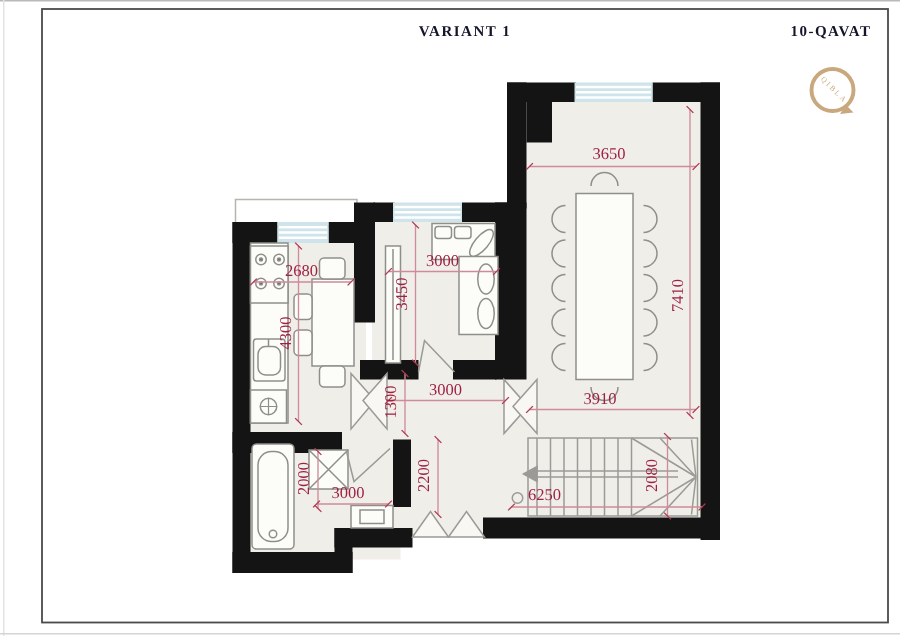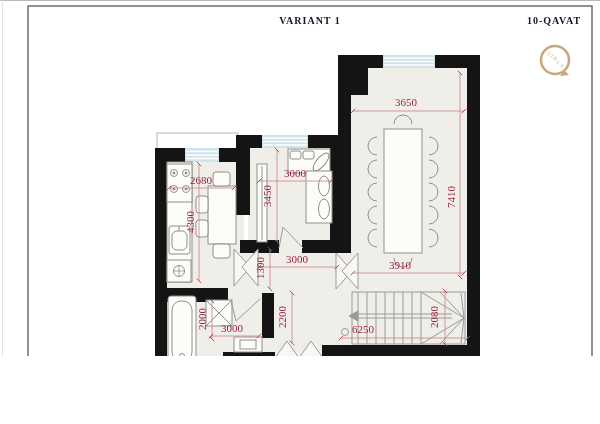--- a/index.html
+++ b/index.html
@@ -1,16 +1,16 @@
 <!DOCTYPE html>
 <html><head>
 <meta charset="utf-8">
 <style>
   html,body{margin:0;padding:0;background:#ffffff;}
-  .page{position:relative;width:600px;height:356px;background:#ffffff;overflow:hidden;
+  .page{position:relative;width:600px;height:424px;background:#ffffff;overflow:hidden;
         font-family:"Liberation Serif", serif;}
   svg{display:block}
   text{font-family:"Liberation Serif", serif;}
   .hdr{fill:#14142a;font-size:10px;letter-spacing:1px;font-weight:bold;}
   .dim{fill:#9e2142;font-size:11px;}
   .logo-t{fill:#c9a87e;font-size:5px;letter-spacing:1.5px;}
 </style>
 </head>
 <body>
 

